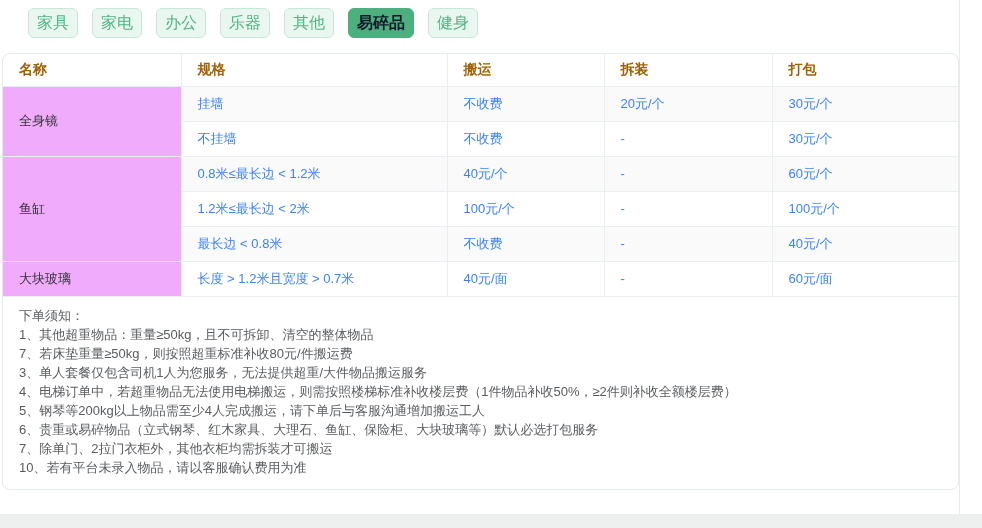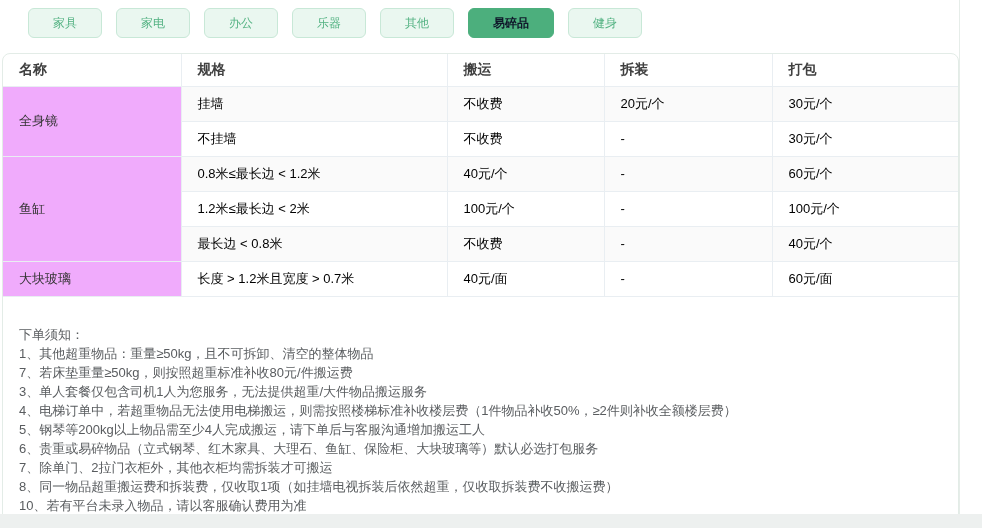--- a/index.html
+++ b/index.html
@@ -22,59 +22,59 @@
     position: absolute; left: 0; bottom: 0; width: 982px; height: 14px;
     background: #edf0ef;
   }
 
   
   .tabbar {
     position: absolute; left: 28px; top: 8px;
     display: flex; gap: 14px; align-items: center;
   }
   .tab {
-    height: 30px; padding: 0 24px; border-radius: 6px;
+    height: 30px; padding: 0 8px; border-radius: 6px;
     background: #eaf7f0; border: 1px solid #c8e8d7; color: #53b282;
-    font-size: 12px; display: flex; align-items: center; justify-content: center;
+    font-size: 16px; display: flex; align-items: center; justify-content: center;
     cursor: pointer; white-space: nowrap;
   }
   .tab.active {
     background: #4caf7d; border-color: #4caf7d; color: #0f172a; font-weight: bold;
   }
 
   
   .card {
     position: absolute; left: 2px; top: 53px; width: 957px;
     background: #ffffff;
     border: 1px solid #e3ece7; border-radius: 8px;
     overflow: hidden;
   }
 
   table { width: 100%; border-collapse: collapse; table-layout: fixed; }
   col.c1 { width: 178px; } col.c2 { width: 266px; } col.c3 { width: 157px; }
   col.c4 { width: 168px; } col.c5 { width: 186px; }
 
   th {
     height: 32px; text-align: left; padding: 0 16px;
-    font-size: 14px; font-weight: bold; color: #404040;
+    font-size: 14px; font-weight: bold; color: #a16207;
     border-bottom: 1px solid #e9eef2; border-right: 1px solid #e9eef2;
   }
   th:last-child { border-right: none; }
 
   td {
-    height: 35px; padding: 0 16px; font-size: 13px; color: #000000;
+    height: 35px; padding: 0 16px; font-size: 13px; color: #3b82f6;
     border-bottom: 1px solid #e9eef2; border-right: 1px solid #e9eef2;
     vertical-align: middle;
   }
   td:last-child { border-right: none; }
   td.stripe { background: #fafafa; }
   td.name-cell { background: #f0abfc; color: #333; }
 
   .notes { padding: 9px 16px 12px 16px; font-size: 13px; color: #595c5f; line-height: 19px; }
-  .notes-title { color: #595c5f; margin-top: 19px; }
+  .notes-title { color: #595c5f; }
 </style>
 </head>
 <body>
 
 <div class="page">
   <div class="vline"></div>
 
   <div class="tabbar" id="tabbar">
       <div class="tab">家具</div>
       <div class="tab">家电</div>
@@ -149,20 +149,19 @@
     <div class="notes">
       <div class="notes-title">下单须知：</div>
       <div id="notes-list">
           <div class="note-line">1、其他超重物品：重量≥50kg，且不可拆卸、清空的整体物品</div>
           <div class="note-line">7、若床垫重量≥50kg，则按照超重标准补收80元/件搬运费</div>
           <div class="note-line">3、单人套餐仅包含司机1人为您服务，无法提供超重/大件物品搬运服务</div>
           <div class="note-line">4、电梯订单中，若超重物品无法使用电梯搬运，则需按照楼梯标准补收楼层费（1件物品补收50%，≥2件则补收全额楼层费）</div>
           <div class="note-line">5、钢琴等200kg以上物品需至少4人完成搬运，请下单后与客服沟通增加搬运工人</div>
           <div class="note-line">6、贵重或易碎物品（立式钢琴、红木家具、大理石、鱼缸、保险柜、大块玻璃等）默认必选打包服务</div>
           <div class="note-line">7、除单门、2拉门衣柜外，其他衣柜均需拆装才可搬运</div>
-          <div class="note-line">8、同一物品超重搬运费和拆装费，仅收取1项（如挂墙电视拆装后依然超重，仅收取拆装费不收搬运费）</div>
           <div class="note-line">10、若有平台未录入物品，请以客服确认费用为准</div>
         </div>
     </div>
   </div>
 
   <div class="bottom-strip"></div>
 </div>
 
 </body></html>

